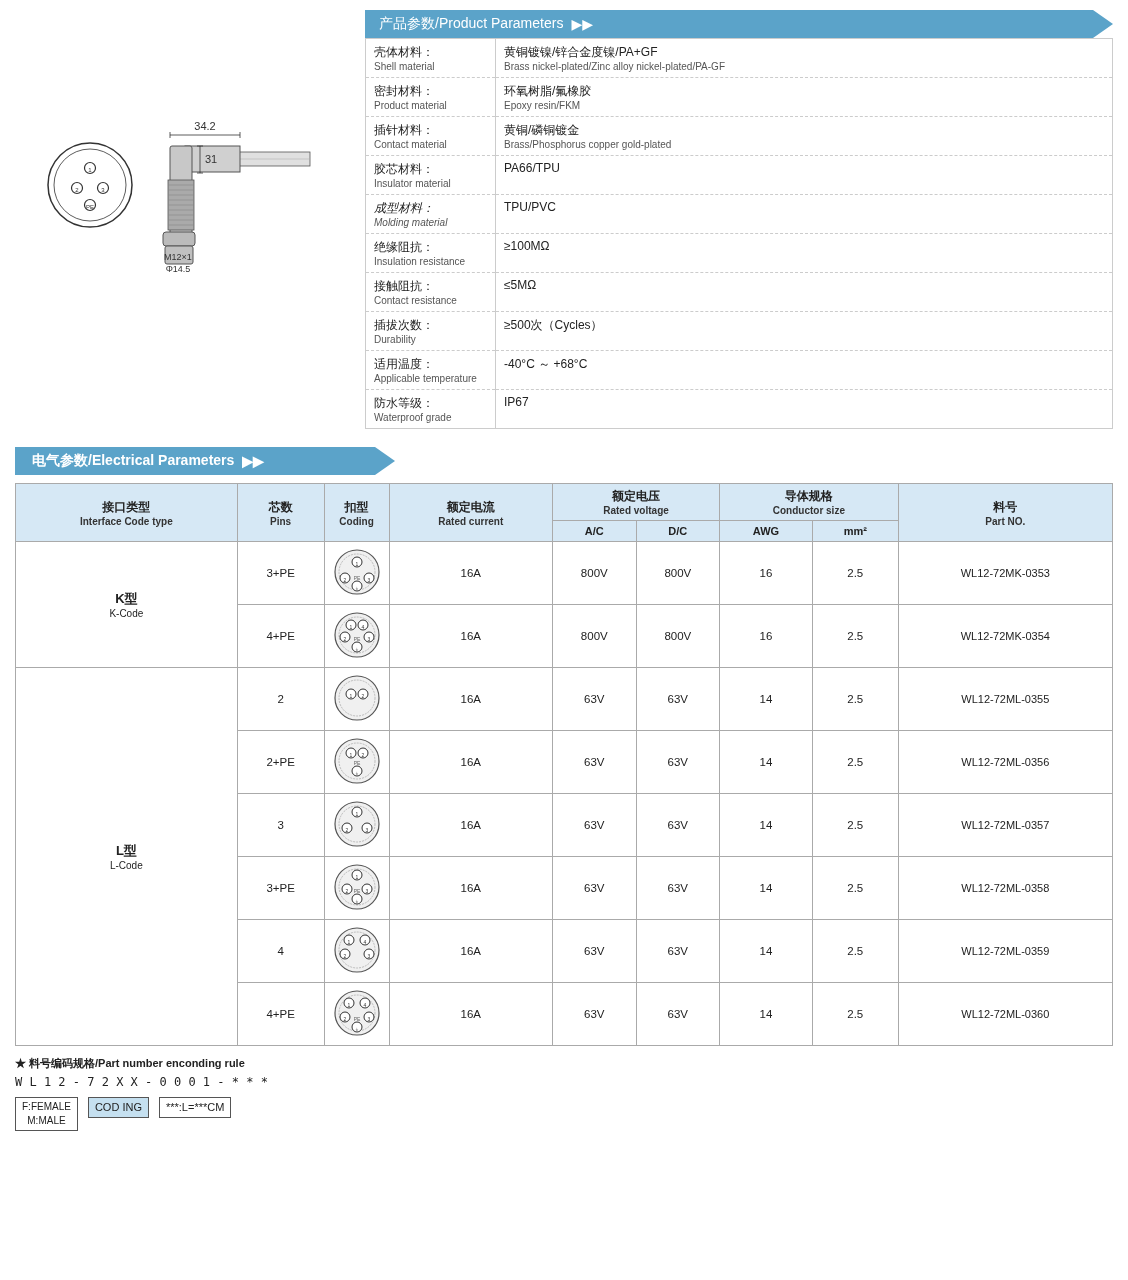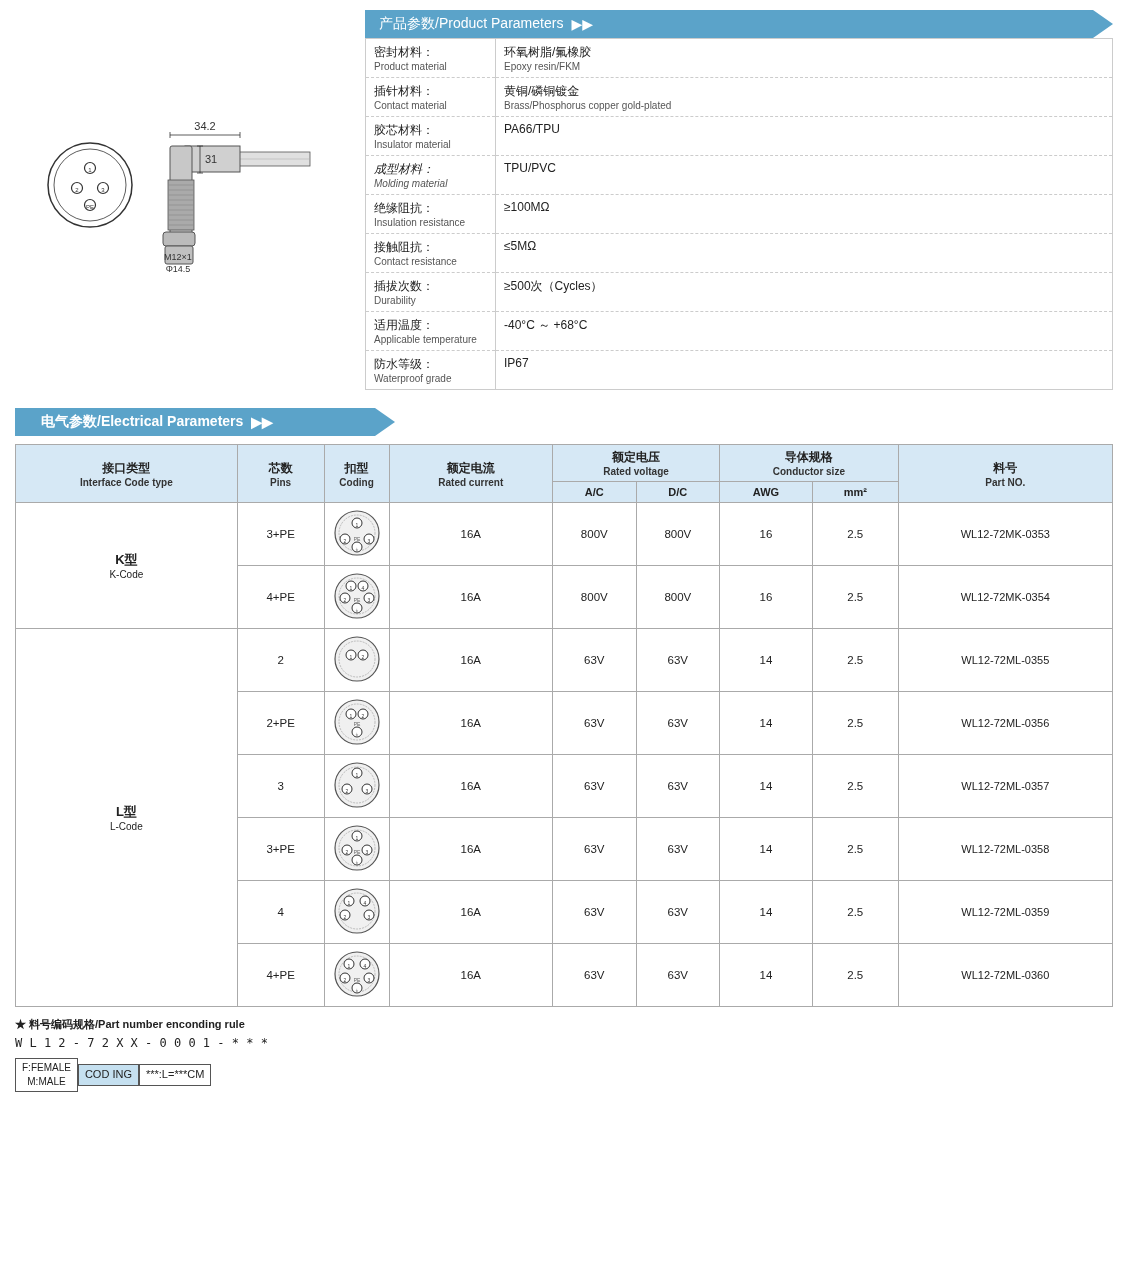--- a/index.html
+++ b/index.html
@@ -84,21 +84,21 @@
     
     .elec-section {
       margin-top: 10px;
     }
 
     .elec-header {
       display: flex;
       align-items: center;
       background: #5ba3c9;
       color: #fff;
-      padding: 5px 26px;
+      padding: 5px 17px;
       font-size: 14px;
       font-weight: bold;
       width: 380px;
       clip-path: polygon(0 0, calc(100% - 20px) 0, 100% 50%, calc(100% - 20px) 100%, 0 100%);
       margin-bottom: 8px;
     }
 
     
     .data-table {
       width: 100%;
@@ -143,22 +143,22 @@
     }
 
     .code-line {
       font-family: monospace;
       font-size: 12px;
       margin-bottom: 4px;
     }
 
     .code-boxes {
       display: flex;
-      align-items: center;
-      gap: 0;
+      align-items: flex-start;
+      gap: 10px;
       font-size: 11px;
       margin-top: 8px;
     }
 
     .code-box {
       border: 1px solid #555;
       padding: 2px 6px;
       background: #fff;
       text-align: center;
       line-height: 1.4;
@@ -228,20 +228,30 @@
     </svg>
   </div>
 
   <div class="params-area">
     <div class="section-header">
       <span>产品参数/Product Parameters</span>
       <span class="header-arrows">▶▶</span>
     </div>
     <table class="param-table">
       <tbody id="params-tbody">
+      <tr>
+    <td style="width:130px; border-right:1px solid #ccc;">
+      <div class="param-label-cn">壳体材料：</div>
+      <div class="param-label-en">Shell material</div>
+    </td>
+    <td>
+      <div class="param-value">黄铜镀镍/锌合金度镍/PA+GF</div>
+      <div style="font-size:10px;color:#555;">Brass nickel-plated/Zinc alloy nickel-plated/PA-GF</div>
+    </td>
+  </tr>
           <tr>
     <td style="width:130px; border-right:1px solid #ccc;">
       <div class="param-label-cn">密封材料：</div>
       <div class="param-label-en">Product material</div>
     </td>
     <td>
       <div class="param-value">环氧树脂/氟橡胶</div>
       <div style="font-size:10px;color:#555;">Epoxy resin/FKM</div>
     </td>
   </tr>

